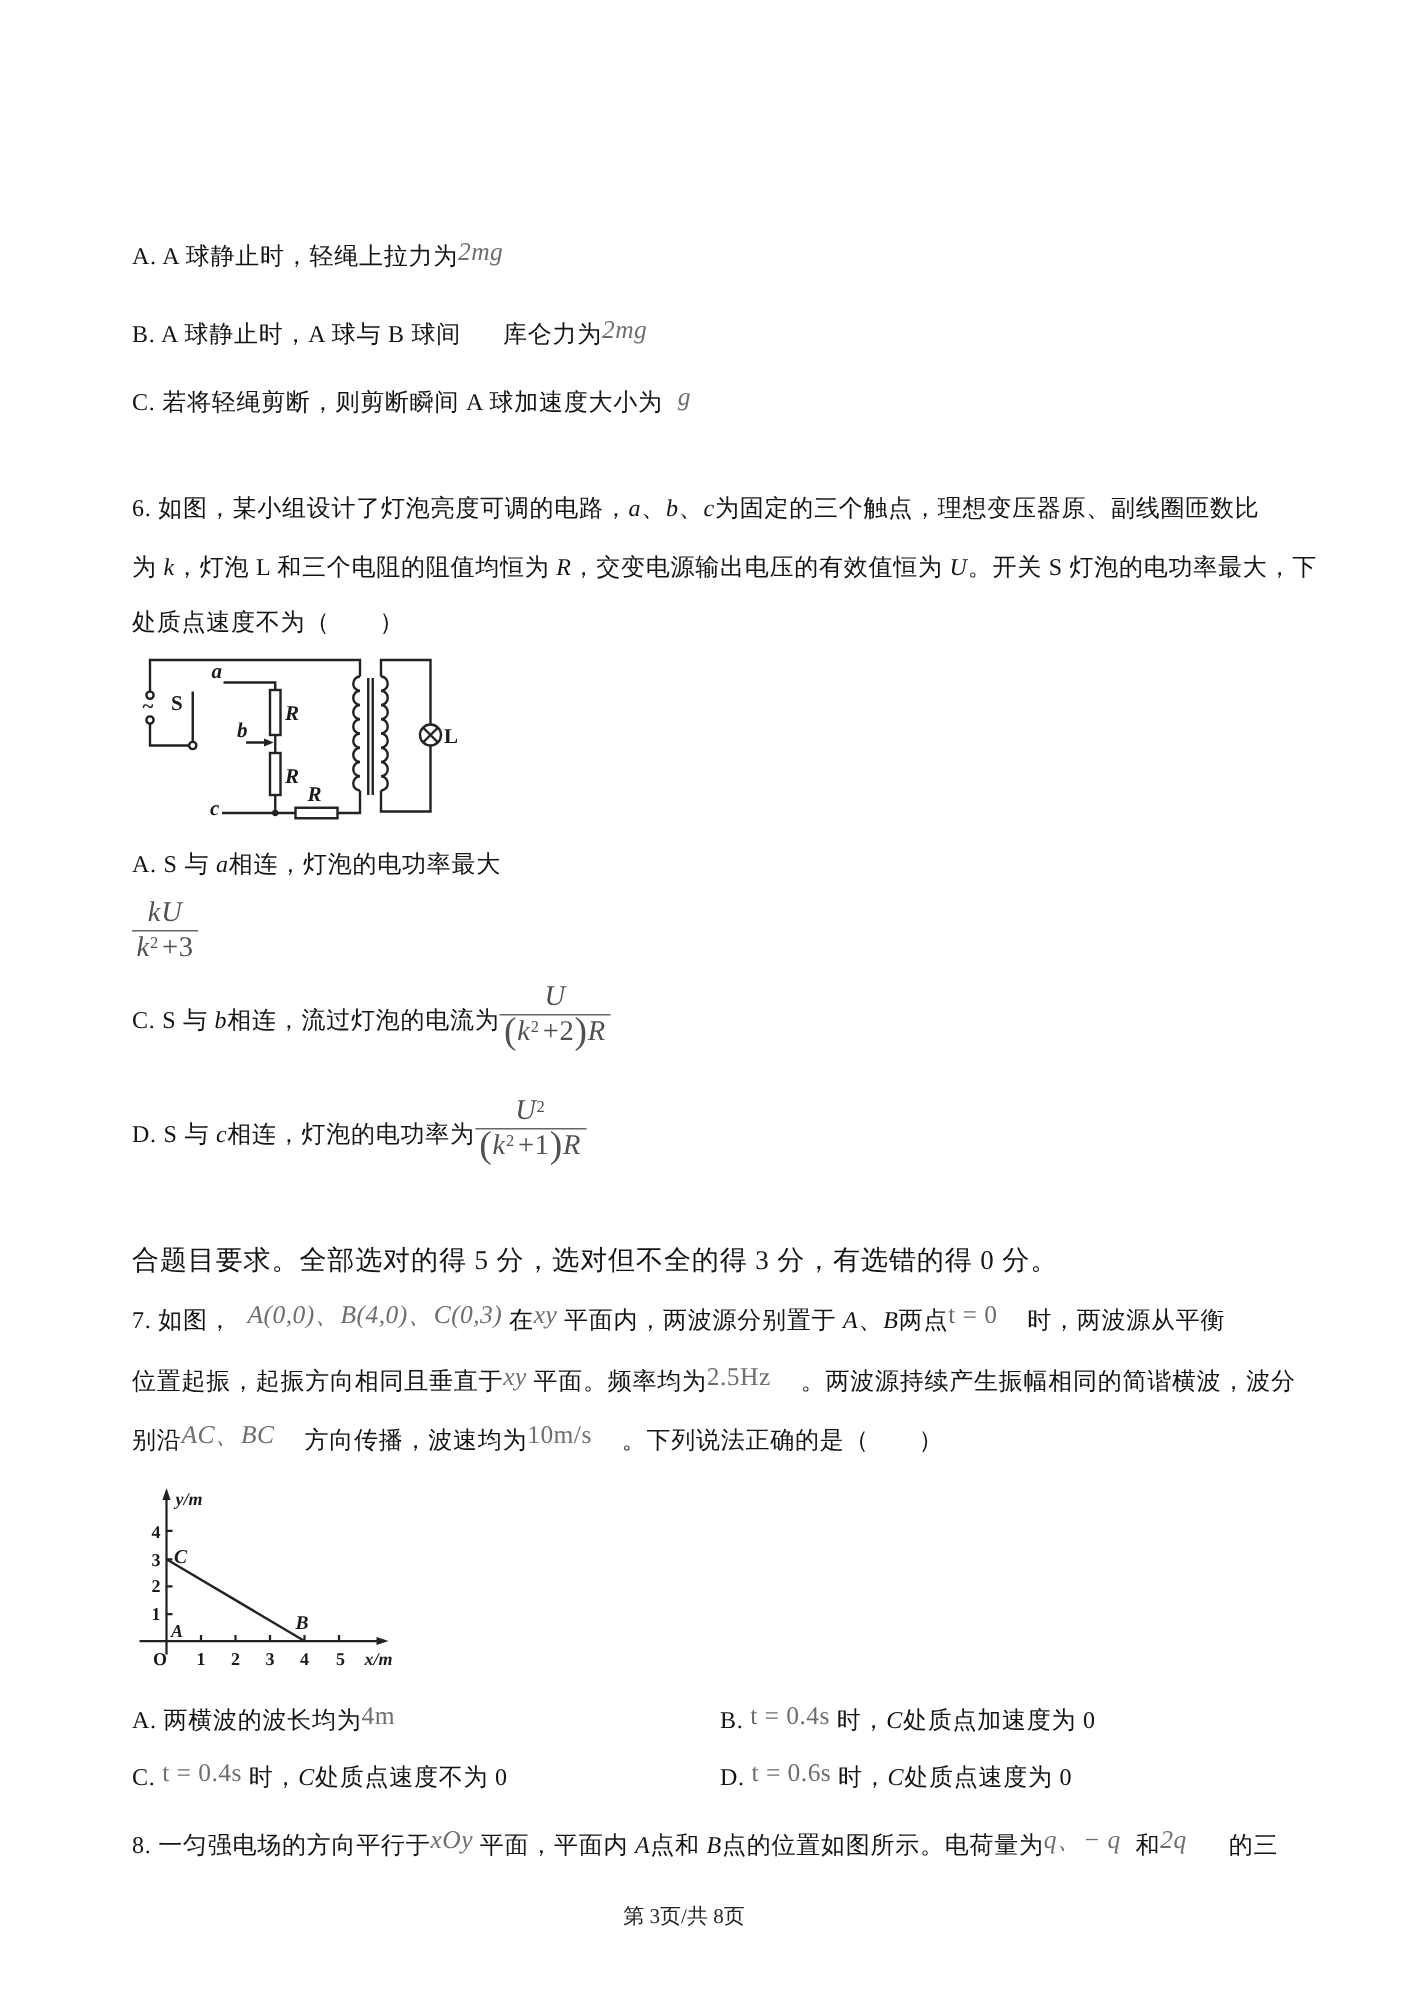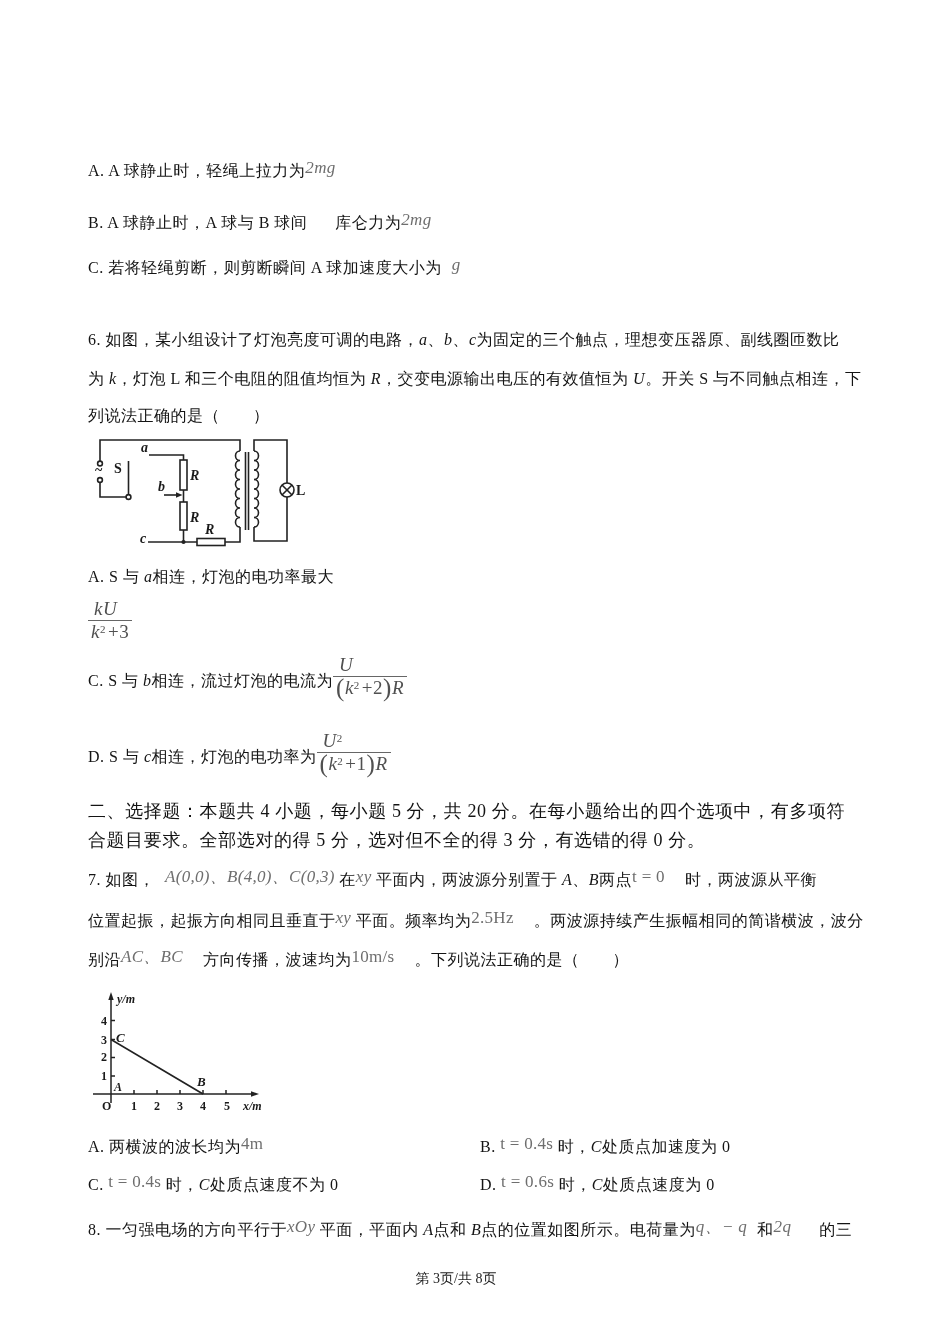--- a/index.html
+++ b/index.html
@@ -17,21 +17,21 @@
     color: #6e6e6e; font-style: italic; font-family: "Liberation Serif", serif;
     font-size: 17px; position: relative; top: -3px; letter-spacing: 0.3px;
   }
   .fxn { font-style: normal; text-align: right; }
   .gap-s { display: inline-block; width: 10px; }
   .gap-m { display: inline-block; width: 20px; }
   .gap-l { display: inline-block; width: 28px; }
   .fline { display: flex; align-items: center; }
   .fline .txt { position: relative; top: 4px; }
   .frac {
-    display: inline-flex; flex-direction: column; 
+    display: inline-flex; flex-direction: column; align-items: center;
     color: #505050; font-family: "Liberation Serif", serif; font-style: italic;
     font-size: 19px; line-height: 22px; margin-left: 0px;
   }
   .frac .num { padding: 0 6px; }
   .frac .den { border-top: 1.6px solid #666; padding: 0 3px; display: flex; align-items: center; }
   .frac .paren { font-style: normal; font-size: 25px; line-height: 22px; }
   .frac sup { font-size: 11px; font-style: normal; position: relative; top: -3px; vertical-align: top; }
   .frac .rest { font-style: normal; margin-left: 2px; }
   .footer {
     position: absolute; top: 1230px; left: 0; width: 912px; text-align: center;
@@ -56,24 +56,24 @@
     <span>A 球静止时，A 球与  B 球间</span><span class="gap-l"></span><span>库仑力为</span><span class="fx">2mg</span>
   </div>
   <div class="line" style="top:218px">
     <span>C.</span><span> 若将轻绳剪断，则剪断瞬间  A 球加速度大小为</span><span class="gap-s"></span><span class="fx">g</span>
   </div>
 
   <div class="line" style="top:290px">
     <span>6.</span><span> 如图，某小组设计了灯泡亮度可调的电路，</span><span class="var">a</span><span>、</span><span class="var">b</span><span>、</span><span class="var">c</span><span>为固定的三个触点，理想变压器原、副线圈匝数比</span>
   </div>
   <div class="line" style="top:329px">
-    <span>为 </span><span class="var">k</span><span>，灯泡 L 和三个电阻的阻值均恒为 </span><span class="var">R</span><span>，交变电源输出电压的有效值恒为 </span><span class="var">U</span><span>。开关 S 与不同触点相连，下</span>
+    <span>为 </span><span class="var">k</span><span>，灯泡 L 和三个电阻的阻值均恒为 </span><span class="var">R</span><span>，交变电源输出电压的有效值恒为 </span><span class="var">U</span><span>。开关 S 灯泡的电功率最大，下</span>
   </div>
   <div class="line" style="top:366px">
-    <span>列说法正确的是（　　）</span>
+    <span>处质点速度不为（　　）</span>
   </div>
 
   <svg style="position:absolute;left:85px;top:390px" width="240" height="125" viewBox="0 0 240 125">
     <g stroke="#222" stroke-width="1.6" fill="none">
       <polyline points="15,31 15,10 155,10 155,21"></polyline>
       <circle cx="15" cy="33.5" r="2.4" fill="#fff"></circle>
       <circle cx="15" cy="50" r="2.4" fill="#fff"></circle>
       <polyline points="15,52.5 15,67 41,67"></polyline>
       <circle cx="43.5" cy="67" r="2.4" fill="#fff"></circle>
       <line x1="43.5" y1="31" x2="43.5" y2="64.5"></line>
@@ -150,21 +150,20 @@
           <span class="paren">(</span>
           <span>k</span>
           <sup>2</sup>
           <span class="rest">+1</span>
           <span class="paren">)</span>
           <span>R</span>
         </span>
     </span>
   </div>
 
-  <div class="line big" style="top:759px">二、选择题：本题共 4 小题，每小题 5 分，共 20 分。在每小题给出的四个选项中，有多项符</div>
   <div class="line big" style="top:788px">合题目要求。全部选对的得 5 分，选对但不全的得 3 分，有选错的得 0 分。</div>
 
   <div class="line" style="top:830px">
     <span>7.</span><span> 如图，</span><span class="gap-s"></span><span class="fx">A(0,0)、B(4,0)、C(0,3)</span><span> 在</span><span class="fx">xy</span><span> 平面内，两波源分别置于 </span><span class="var">A</span><span>、</span><span class="var">B</span><span>两点</span><span class="fx fxn">t = 0</span><span class="gap-m"></span><span>时，两波源从平衡</span>
   </div>
   <div class="line" style="top:871px">
     <span>位置起振，起振方向相同且垂直于</span><span class="fx">xy</span><span> 平面。频率均为</span><span class="fx fxn">2.5Hz</span><span class="gap-m"></span><span>。两波源持续产生振幅相同的简谐横波，波分</span>
   </div>
   <div class="line" style="top:910px">
     <span>别沿</span><span class="fx">AC、BC</span><span class="gap-m"></span><span>方向传播，波速均为</span><span class="fx fxn">10m/s</span><span class="gap-m"></span><span>。下列说法正确的是（　　）</span>

